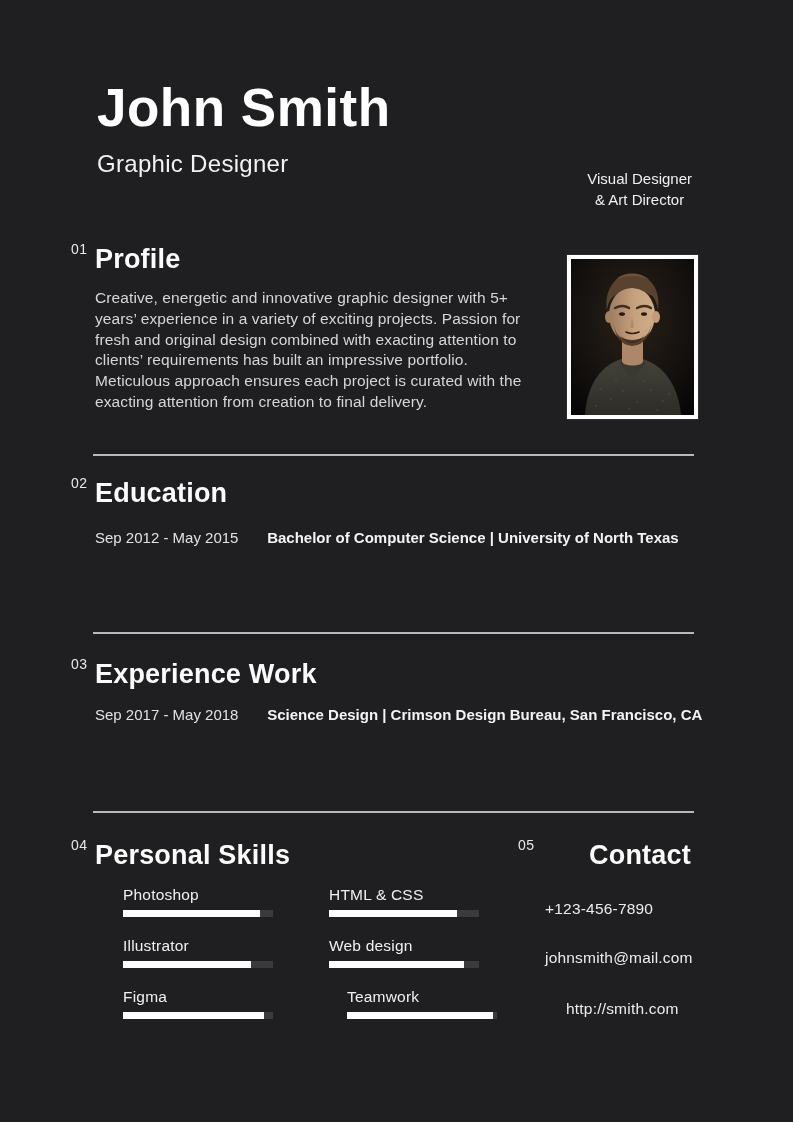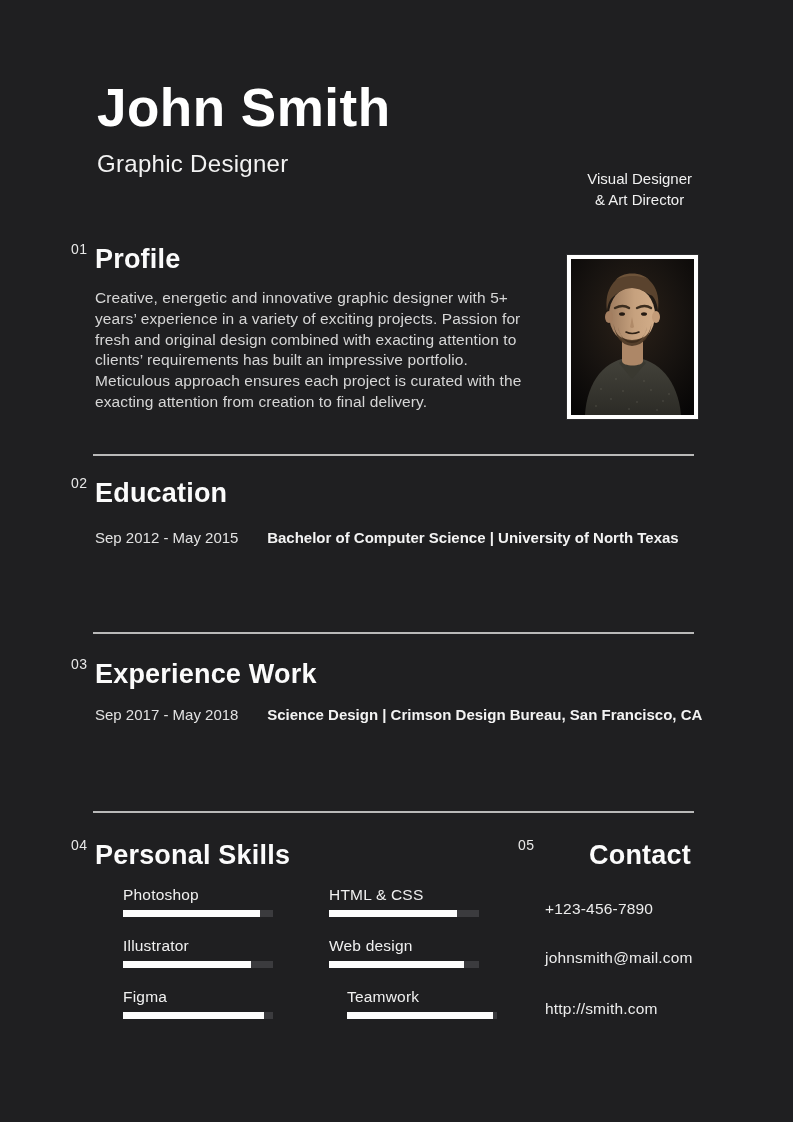--- a/index.html
+++ b/index.html
@@ -200,15 +200,15 @@
     <div class="skill-label">Teamwork</div>
     <div class="skill-track">
       <div class="skill-fill" style="width: 97%;"></div>
     </div>
   </div>
 
   <div class="sec-num" style="left:518px;top:837px;">05</div>
   <div class="sec-head" style="left:545px;top:840px;margin-left:44px;">Contact</div>
   <div class="contact-line" style="top:900px;">+123-456-7890</div>
   <div class="contact-line" style="top:949px;">johnsmith@mail.com</div>
-  <div class="contact-line" style="top:1000px;">http://smith.com</div>
+  <div class="contact-line" style="top:1000px;margin-left:21px;">http://smith.com</div>
 
 </div>
 
 </body></html>

